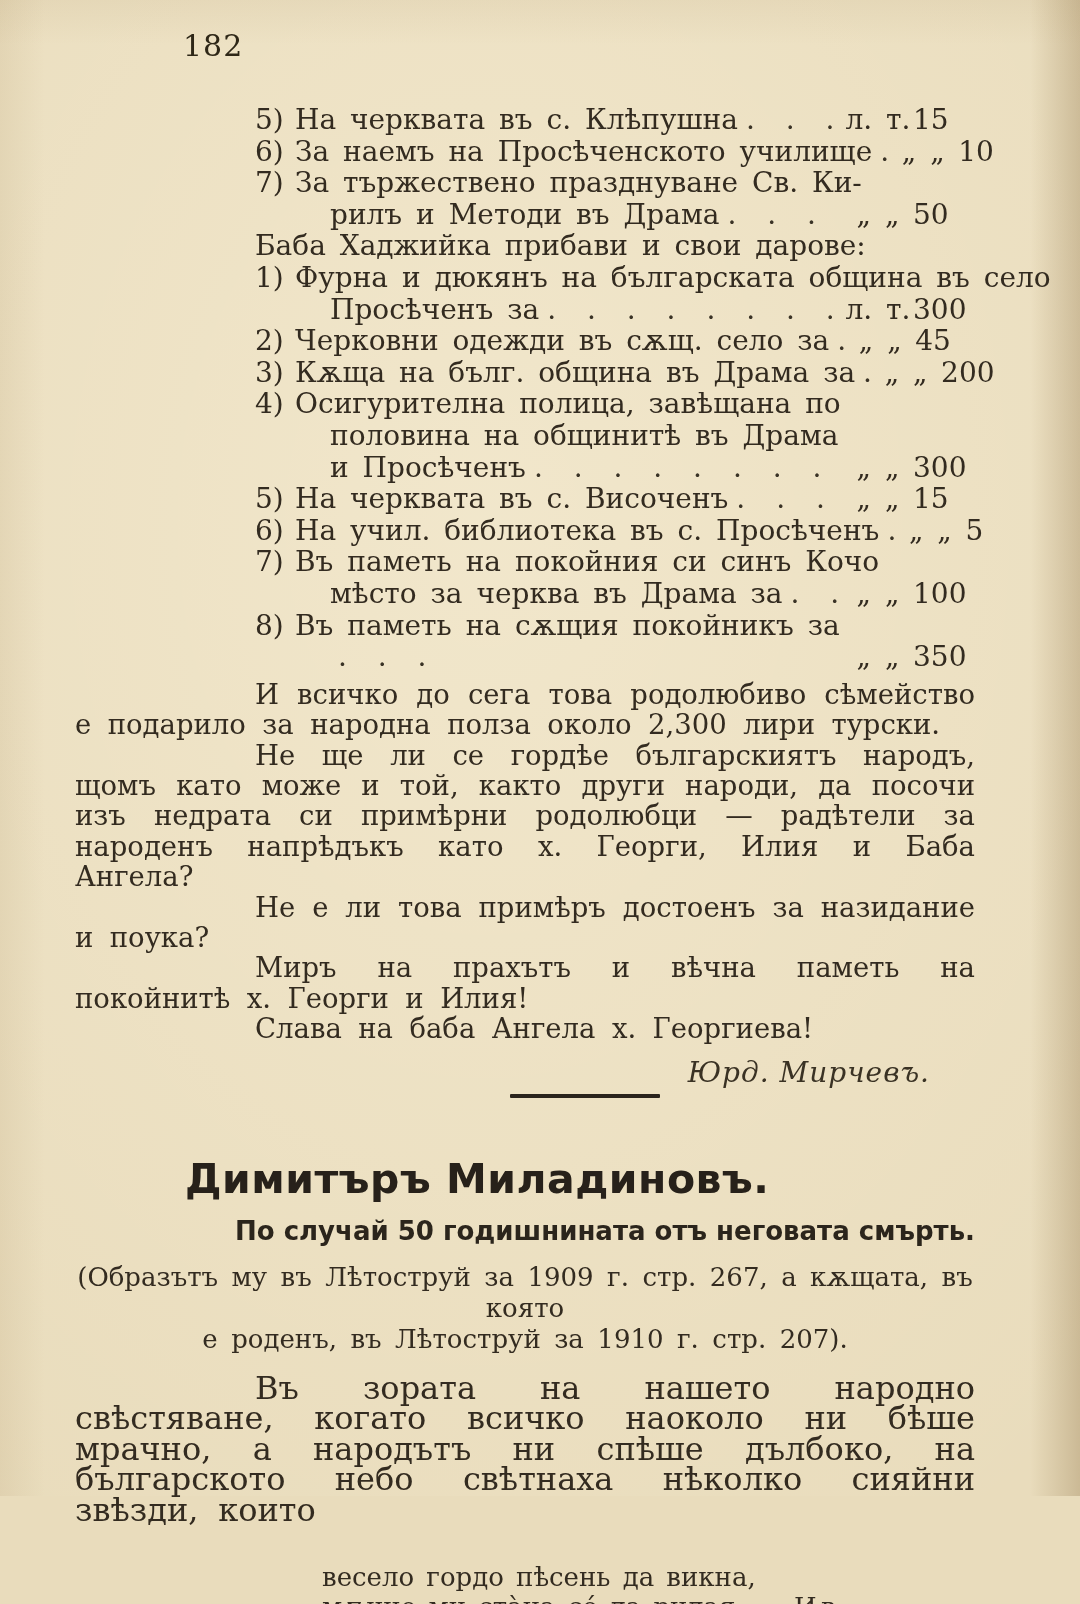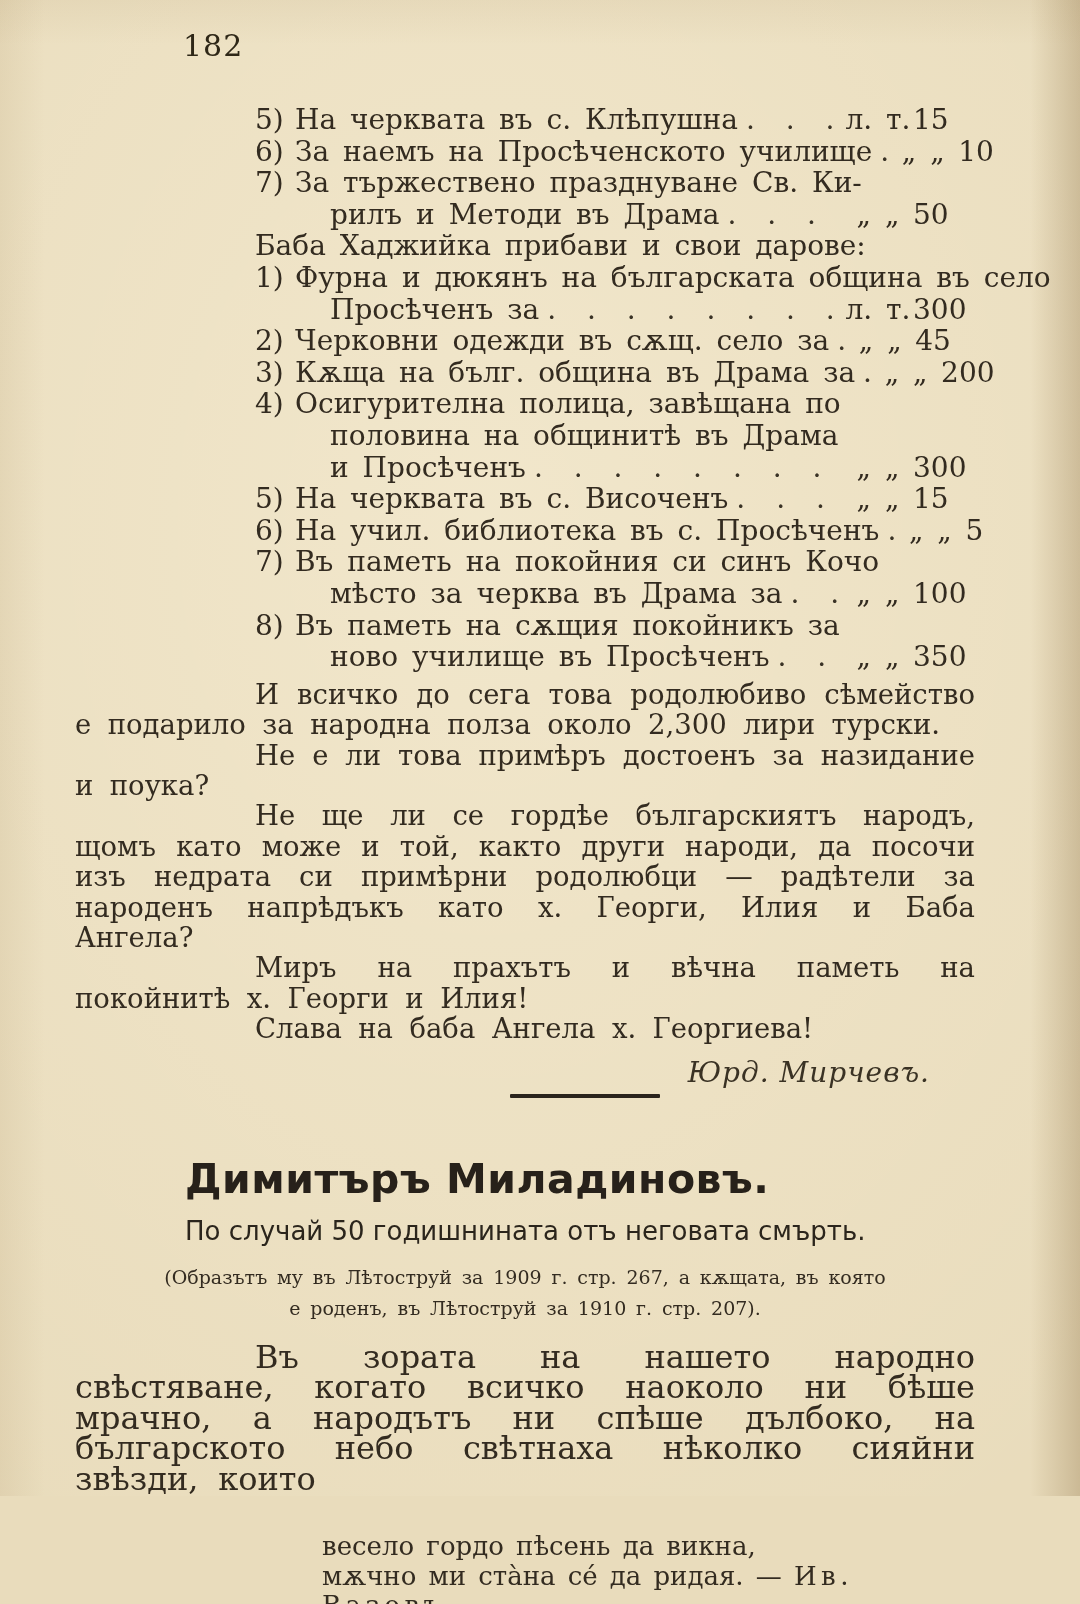--- a/index.html
+++ b/index.html
@@ -39,25 +39,25 @@
 
   .rule { margin:6px 0 0 435px; width:150px; height:4px; background:#2a241c; border-radius:1px; }
 
   .article { margin-top:58px; }
   .title {
     font-family:"DejaVu Sans", sans-serif; font-weight:bold;
     font-size:41px; line-height:46px; text-align:left; padding-left:110px;
     letter-spacing:0.5px; color:#27211a;
   }
   .subtitle {
-    font-family:"DejaVu Sans", sans-serif; font-weight:normal;
-    font-size:26px; line-height:30px; text-align:left; padding-left:110px;
+    font-family:"DejaVu Sans", sans-serif; font-weight:bold;
+    font-size:26px; line-height:30px; text-align:right; padding-left:110px;
     margin-top:14px; color:#2b251c;
   }
-  .note { margin-top:16px; font-size:19px; line-height:31px; text-align:center; word-spacing:0.2em; }
+  .note { margin-top:16px; font-size:26px; line-height:31px; text-align:center; word-spacing:0.2em; }
   .intro { margin-top:18px; font-size:32px; line-height:30.5px; text-indent:180px; text-align:justify; word-spacing:0.3em; }
 
   .poem { margin-top:38px; margin-left:247px; font-size:26px; line-height:29.5px; word-spacing:0.15em; }
   .poem-attr { letter-spacing:4.5px; }
 </style>
 </head>
 <body>
 
 <div class="page">
 
@@ -168,32 +168,31 @@
       <span class="unit">„ „</span>
       <span class="amt">100</span>
     </div>
 
     <div class="ledger-line">
       <span class="num">8)</span>
       <span class="itext">Въ паметь на сѫщия покойникъ за</span>
     </div>
 
     <div class="ledger-line indent">
-      <span class="itext">ново училище въ Просѣченъ</span>
       <span class="dots">. . .</span>
       <span class="unit">„ „</span>
       <span class="amt">350</span>
     </div>
 
   </div>
 
   <div class="paragraphs">
     <p>И всичко до сега това родолюбиво сѣмейство е подарило за народна полза около 2,300 лири турски.</p>
+    <p>Не ще ли се гордѣе българскиятъ народъ, щомъ като може и той, както други народи, да посочи изъ недрата си примѣрни родолюбци — радѣтели за народенъ напрѣдъкъ като х. Георги, Илия и Баба Ангела?</p>
     <p>Не е ли това примѣръ достоенъ за назидание и поука?</p>
-    <p>Не ще ли се гордѣе българскиятъ народъ, щомъ като може и той, както други народи, да посочи изъ недрата си примѣрни родолюбци — радѣтели за народенъ напрѣдъкъ като х. Георги, Илия и Баба Ангела?</p>
     <p>Миръ на прахътъ и вѣчна паметь на покойнитѣ х. Георги и Илия!</p>
     <p>Слава на баба Ангела х. Георгиева!</p>
   </div>
 
   <div class="signature">Юрд. Мирчевъ.</div>
 
   <div class="rule"></div>
 
   <div class="article">
     <h1 class="title">Димитъръ Миладиновъ.</h1>

